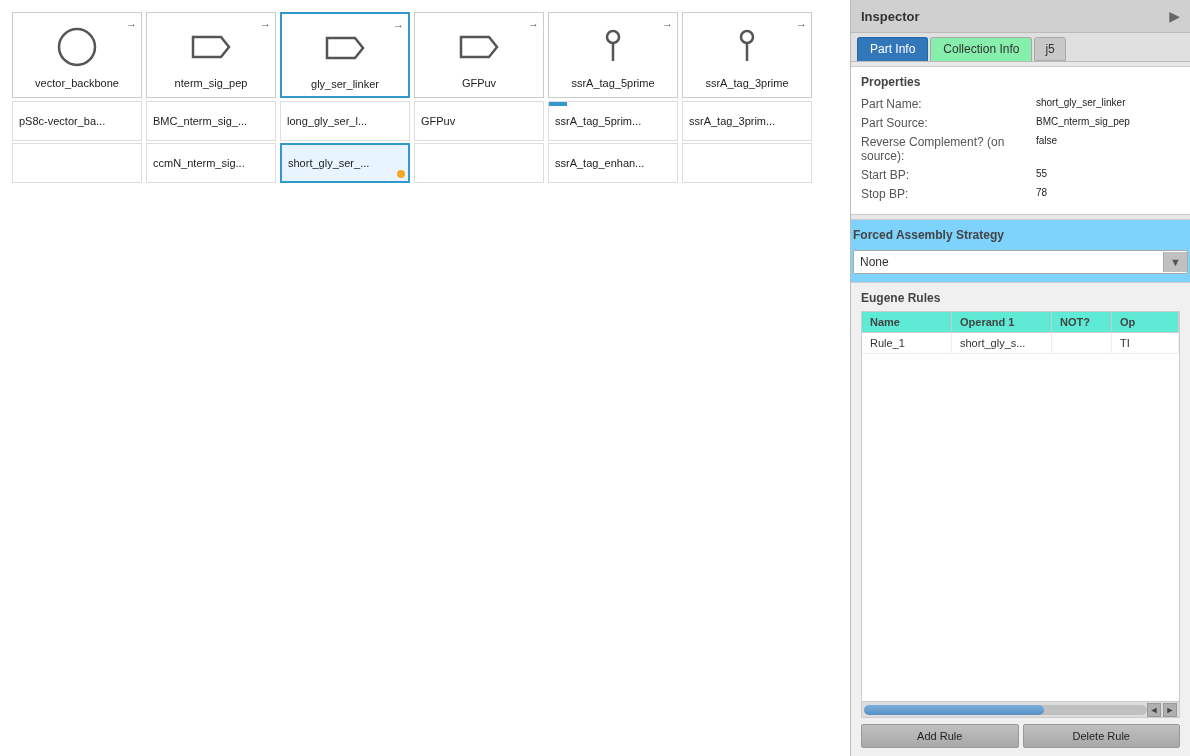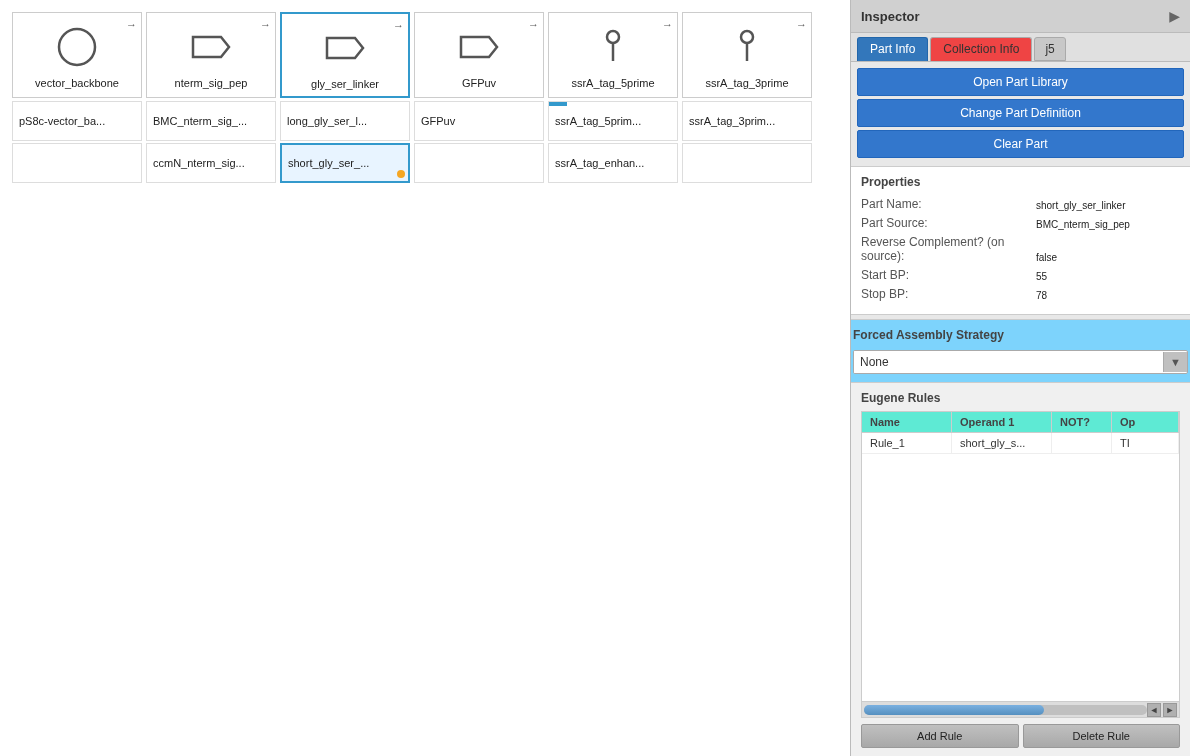--- a/index.html
+++ b/index.html
@@ -157,21 +157,21 @@
       display: flex;
       flex-direction: row;
       background: #e0e0e0;
       padding: 4px 6px 0 6px;
       gap: 2px;
       border-bottom: 1px solid #bbb;
     }
 
     .inspector-tab {
       padding: 4px 12px;
-      background: #ef4444;
+      background: #86efac;
       border: 1px solid #aaa;
       border-bottom: none;
       border-radius: 3px 3px 0 0;
       cursor: pointer;
       font-size: 12px;
       color: #333;
     }
 
     .inspector-tab.active {
       background: #3377bb;
@@ -217,21 +217,21 @@
       font-size: 12px;
       font-weight: bold;
       color: #444;
       margin-bottom: 8px;
     }
 
     .property-row {
       display: flex;
       flex-direction: row;
       margin-bottom: 5px;
-      align-items: flex-end;
+      align-items: flex-start;
     }
 
     .property-label {
       font-size: 12px;
       color: #555;
       width: 175px;
       min-width: 175px;
     }
 
     .property-value {
@@ -551,25 +551,20 @@
     <span class="inspector-title">Inspector</span>
     <span class="inspector-collapse">▶</span>
   </div>
 
   <div class="inspector-tabs">
     <div class="inspector-tab active">Part Info</div>
     <div class="inspector-tab">Collection Info</div>
     <div class="inspector-tab j5-tab">j5</div>
   </div>
 
-  <div class="inspector-buttons">
-    <button class="btn-blue">Open Part Library</button>
-    <button class="btn-blue">Change Part Definition</button>
-    <button class="btn-blue">Clear Part</button>
-  </div>
 
   <div class="properties-section">
     <div class="properties-title">Properties</div>
 
     <div class="property-row">
       <div class="property-label">Part Name:</div>
       <div class="property-value">short_gly_ser_linker</div>
     </div>
     <div class="property-row">
       <div class="property-label">Part Source:</div>

